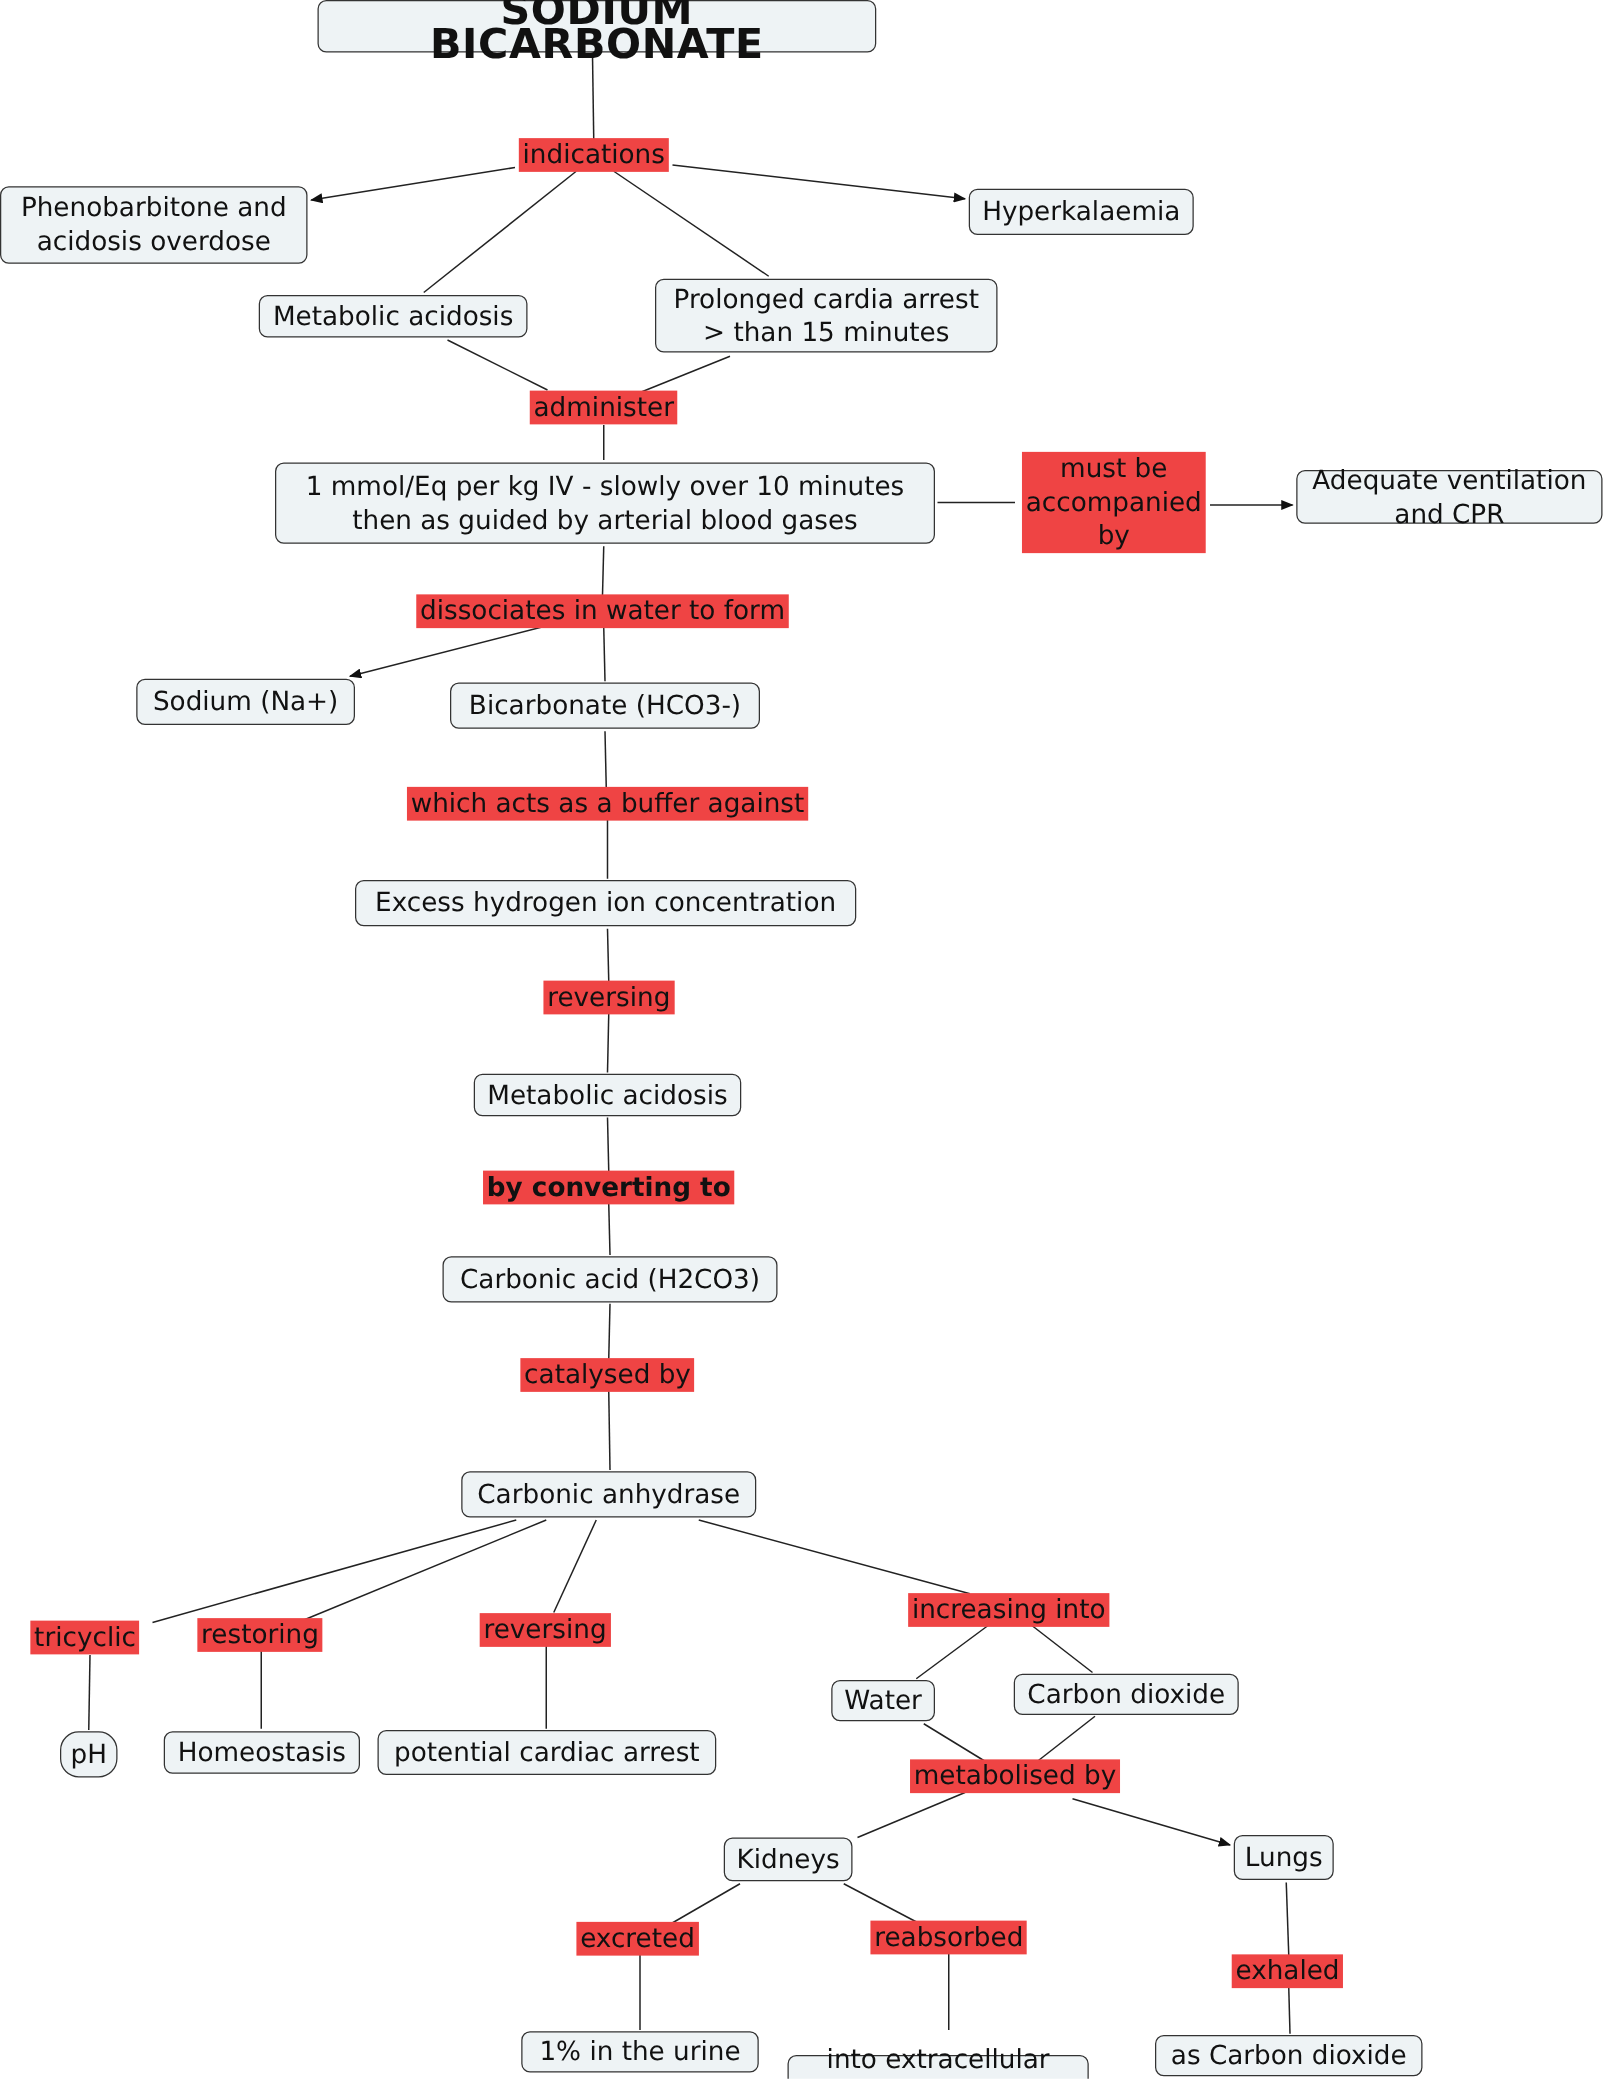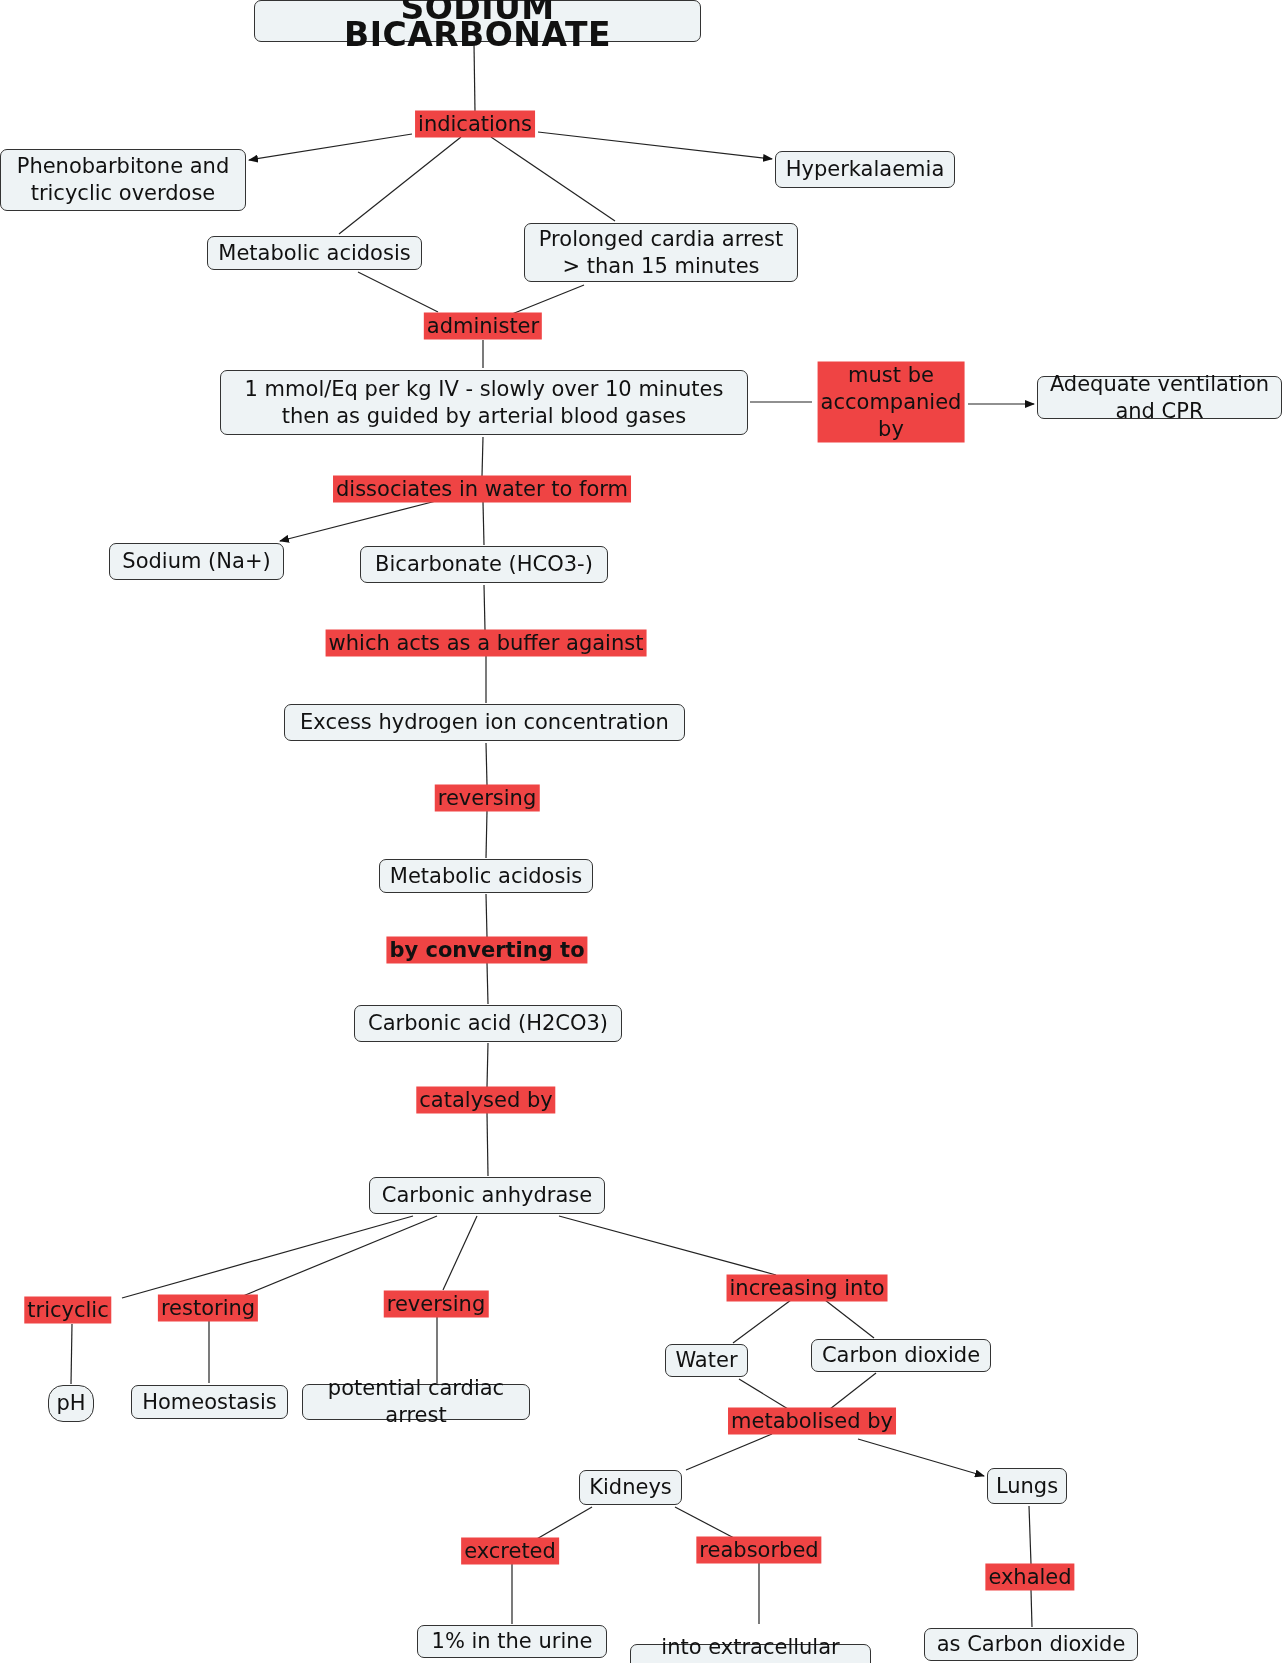--- a/index.html
+++ b/index.html
@@ -71,38 +71,38 @@
     <line x1="675" y1="1507" x2="734" y2="1538"></line>
     <line x1="512" y1="1564" x2="512" y2="1624"></line>
     <line x1="759" y1="1563" x2="759" y2="1624"></line>
     <line x1="1029" y1="1506" x2="1031" y2="1564"></line>
     <line x1="1031" y1="1590" x2="1032" y2="1627"></line>
   </g>
 </svg>
 
 <div class="node title" style="left:254px;top:0px;width:447px;height:42px;">SODIUM BICARBONATE</div>
 <div class="node" style="left:0px;top:149px;width:246px;height:62px;">Phenobarbitone and
-tricyclic overdose</div>
+acidosis overdose</div>
 <div class="node" style="left:775px;top:151px;width:180px;height:37px;">Hyperkalaemia</div>
 <div class="node" style="left:207px;top:236px;width:215px;height:34px;">Metabolic acidosis</div>
 <div class="node" style="left:524px;top:223px;width:274px;height:59px;">Prolonged cardia arrest
 &gt; than 15 minutes</div>
 <div class="node" style="left:220px;top:370px;width:528px;height:65px;">1 mmol/Eq per kg IV - slowly over 10 minutes
 then as guided by arterial blood gases</div>
 <div class="node" style="left:1037px;top:376px;width:245px;height:43px;">Adequate ventilation
 and CPR</div>
 <div class="node" style="left:109px;top:543px;width:175px;height:37px;">Sodium (Na+)</div>
 <div class="node" style="left:360px;top:546px;width:248px;height:37px;">Bicarbonate (HCO3-)</div>
 <div class="node" style="left:284px;top:704px;width:401px;height:37px;">Excess hydrogen ion concentration</div>
 <div class="node" style="left:379px;top:859px;width:214px;height:34px;">Metabolic acidosis</div>
 <div class="node" style="left:354px;top:1005px;width:268px;height:37px;">Carbonic acid (H2CO3)</div>
 <div class="node" style="left:369px;top:1177px;width:236px;height:37px;">Carbonic anhydrase</div>
 <div class="node" style="left:48px;top:1385px;width:46px;height:37px;border-radius:15px;">pH</div>
 <div class="node" style="left:131px;top:1385px;width:157px;height:34px;">Homeostasis</div>
-<div class="node" style="left:302px;top:1384px;width:228px;height:36px;">potential cardiac arrest</div>
+<div class="node" style="left:302px;top:1384px;width:271px;height:36px;">potential cardiac arrest</div>
 <div class="node" style="left:665px;top:1344px;width:83px;height:33px;">Water</div>
 <div class="node" style="left:811px;top:1339px;width:180px;height:33px;">Carbon dioxide</div>
 <div class="node" style="left:579px;top:1470px;width:103px;height:35px;">Kidneys</div>
 <div class="node" style="left:987px;top:1468px;width:80px;height:36px;">Lungs</div>
 <div class="node" style="left:417px;top:1625px;width:190px;height:33px;">1% in the urine</div>
 <div class="node" style="left:630px;top:1625px;width:241px;height:34px;margin-top:19px;">into extracellular fluid</div>
 <div class="node" style="left:924px;top:1628px;width:214px;height:33px;">as Carbon dioxide</div>
 
 <div class="label" style="left:475px;top:124px;">indications</div>
 <div class="label" style="left:483px;top:326px;">administer</div>

